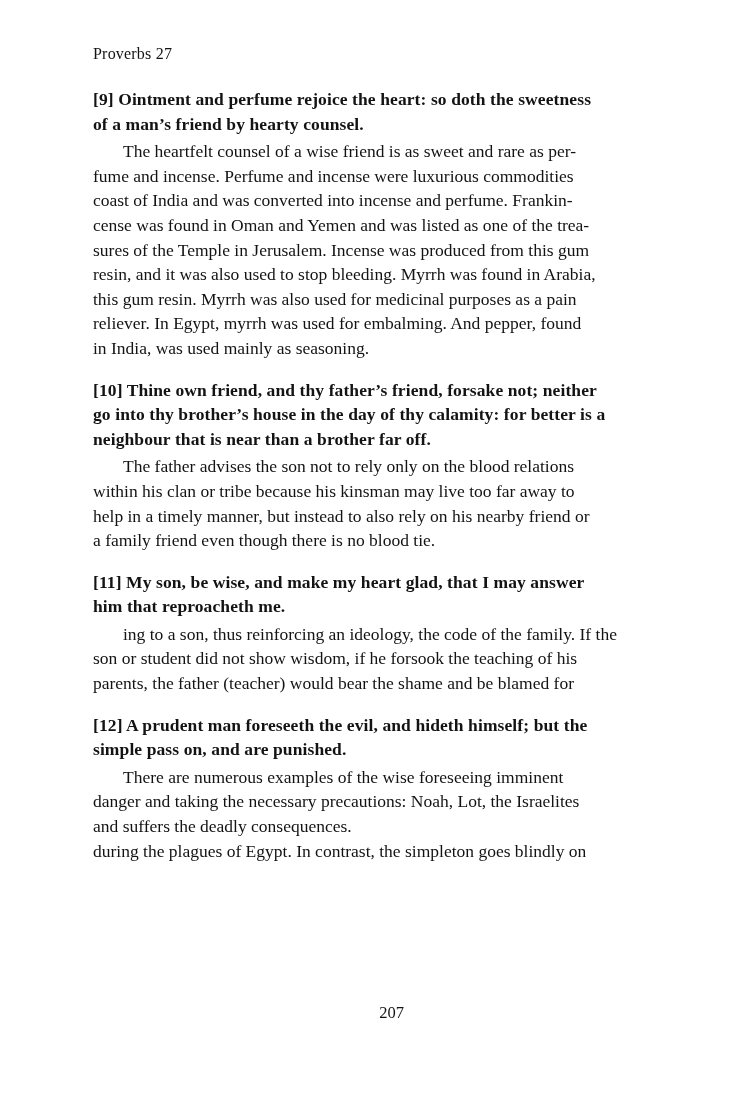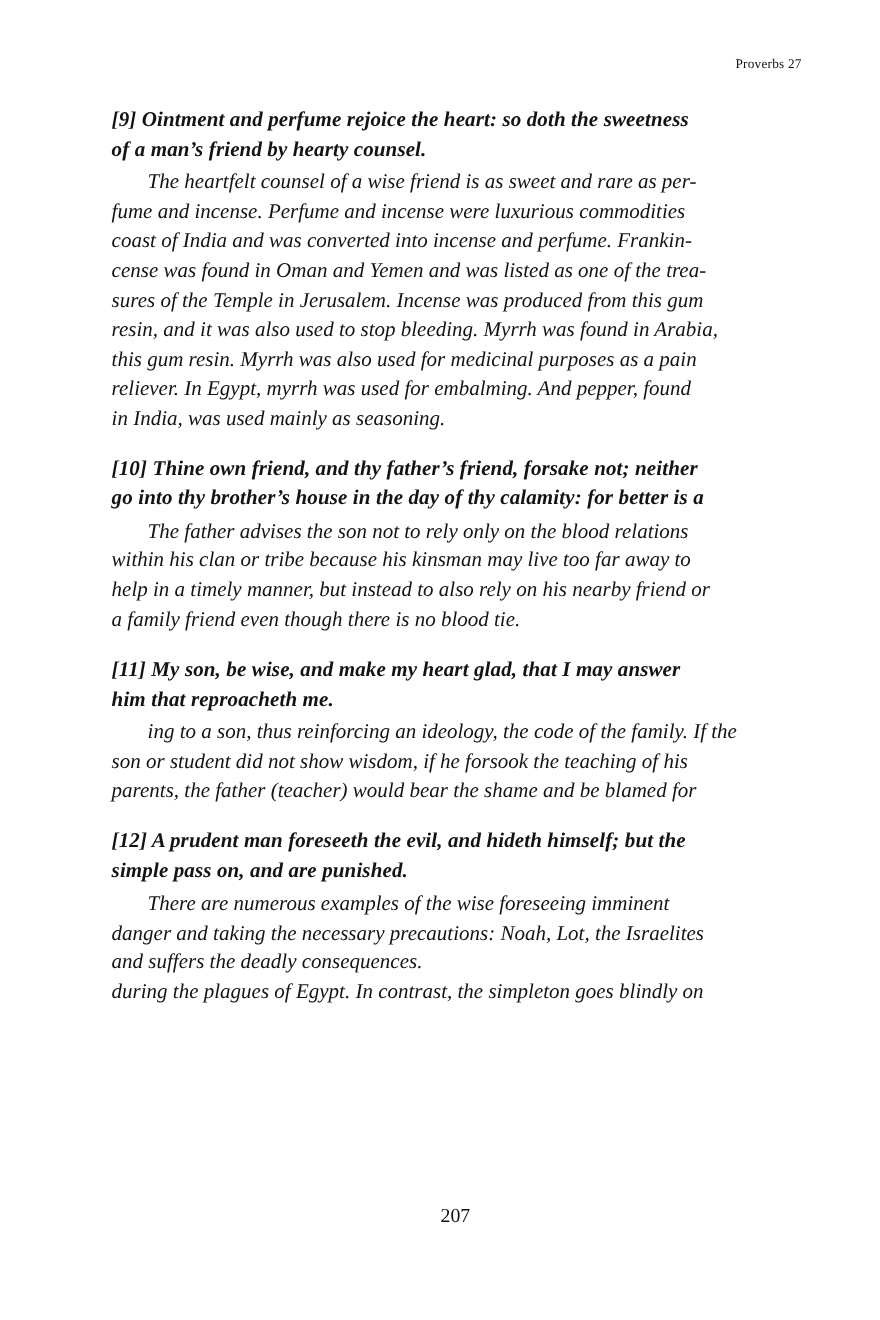--- a/index.html
+++ b/index.html
@@ -10,47 +10,47 @@
     background: #ffffff;
     color: #131313;
     font-family: "Liberation Serif", "DejaVu Serif", serif;
     overflow: hidden;
   }
   .running-head {
     position: absolute;
     top: 44px;
     left: 93px;
     width: 575px;
-    text-align: right;
-    font-size: 11px;
+    text-align: left;
+    font-size: 16px;
     line-height: 20px;
     letter-spacing: 0.2px;
   }
   .content {
     position: absolute;
     top: 87px;
     left: 93px;
     width: 575px;
     font-size: 17.5px;
     line-height: 24.6px;
   }
-  .section { margin: 0; font-style: italic; }
+  .section { margin: 0; }
   .verse-heading {
     font-weight: 700;
     margin: 17px 0 0 0;
     letter-spacing: 0.1px;
   }
   .section:first-child .verse-heading { margin-top: 0; }
   .commentary { margin-top: 3px; }
   .tline { white-space: pre; }
   .commentary .tline:first-child { padding-left: 30px; }
   .page-number {
     position: absolute;
     top: 1003px;
-    left: 92px;
+    left: 104px;
     width: 575px;
     text-align: center;
     font-size: 16.5px;
     line-height: 20px;
   }
 </style>
 </head>
 <body>
 
 <div class="page">
@@ -74,20 +74,21 @@
           <div class="tline">this gum resin. Myrrh was also used for medicinal purposes as a pain</div>
           <div class="tline">reliever. In Egypt, myrrh was used for embalming. And pepper, found</div>
           <div class="tline">in India, was used mainly as seasoning.</div>
         </div>
     </section>
 
     <section class="section">
       <div class="verse-heading">
           <div class="tline">[10] Thine own friend, and thy father’s friend, forsake not; neither</div>
           <div class="tline">go into thy brother’s house in the day of thy calamity: for better is a</div>
+          <div class="tline">neighbour that is near than a brother far off.</div>
         </div>
       <div class="commentary">
           <div class="tline">The father advises the son not to rely only on the blood relations</div>
           <div class="tline">within his clan or tribe because his kinsman may live too far away to</div>
           <div class="tline">help in a timely manner, but instead to also rely on his nearby friend or</div>
           <div class="tline">a family friend even though there is no blood tie.</div>
         </div>
     </section>
 
     <section class="section">

